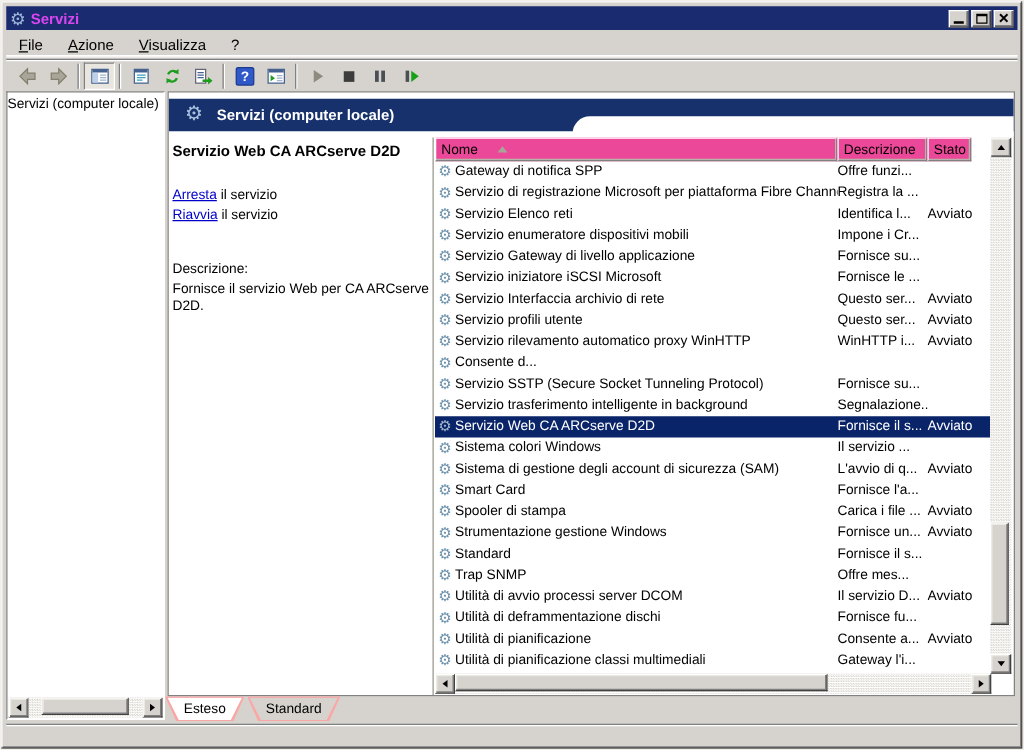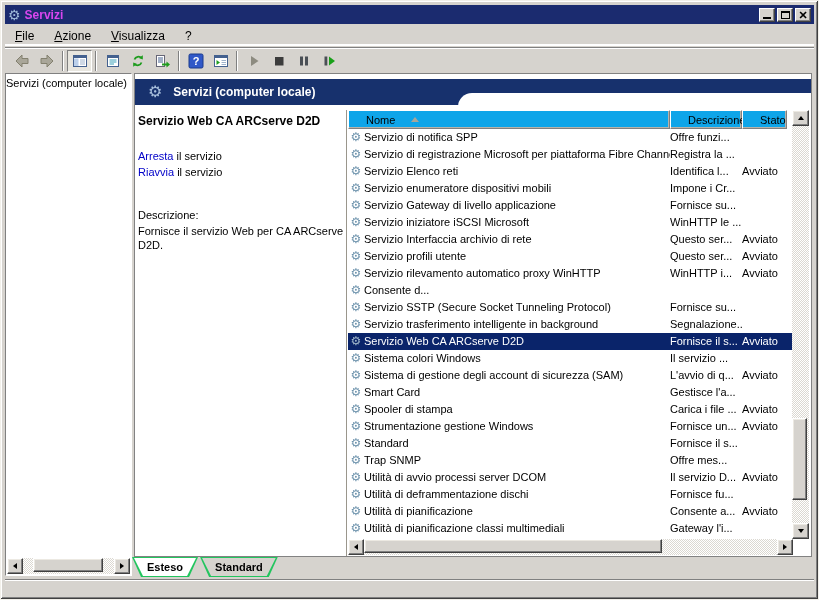--- a/index.html
+++ b/index.html
@@ -53,30 +53,30 @@
             display:flex; align-items:center; padding-left:13px; }
   .banner-gear { color:#a9c0dd; font-size:16px; line-height:16px; margin-right:11px; }
   .banner-title { color:#fff; font-weight:bold; font-size:12px; }
   .banner-round { position:absolute; left:323px; right:0; top:19px; height:16px;
                   background:#fff; border-top-left-radius:14px; }
 
   
   .details { position:absolute; left:3px; top:36px; width:206px; }
   .svc-title { font-weight:bold; font-size:12px; margin-top:4px; }
   .svc-actions { margin-top:20px; line-height:16px; }
-  .svc-link { color:#0000c8; cursor:pointer;text-align:center; }
+  .svc-link { color:#0000c8; text-decoration:underline; cursor:pointer;text-align:center; }
   .svc-desc-label { margin-top:29px; }
   .svc-desc { margin-top:3px; line-height:14px; width:206px; }
 
   
   .listview { position:absolute; left:211px; top:36px; width:463px; height:446px;
               border-left:1px solid #9a968c; background:#fff; }
   .lv-header { position:absolute; left:1px; top:0; height:19px; display:flex; }
-  .lv-hcell { background:#0ea5e9; border:1px solid; border-color:#fff #808080 #808080 #fff;
-              box-shadow: inset -1px -1px 0 #b7b4ab; padding:2px 17px; display:flex; align-items:center; }
+  .lv-hcell { background:#ec4899; border:1px solid; border-color:#fff #808080 #808080 #fff;
+              box-shadow: inset -1px -1px 0 #b7b4ab; padding:2px 4px; display:flex; align-items:center; }
   .sort-arrow { width:0; height:0; border:4px solid transparent; border-bottom:5px solid #a9a699;
                 margin-left:16px; margin-top:-4px; }
   .lv-rows { position:absolute; left:1px; top:19px; width:445px; height:408px; overflow:hidden; }
   .lv-row { height:17px; line-height:17px; display:flex; white-space:nowrap; }
   .lv-row.selected { background:#0a246a; color:#fff; }
   .cell-icon { width:16px; text-align:center; color:#6f94ad; font-size:12px; flex:none; }
   .lv-row.selected .cell-icon { color:#9fb6c9; }
   .cell-name { width:306px; overflow:hidden; flex:none; }
   .cell-desc { width:72px; overflow:hidden; flex:none; }
   .cell-status { width:51px; overflow:hidden; flex:none; }
@@ -104,21 +104,21 @@
   .lv-hscroll { position:absolute; left:1px; bottom:1px; width:445px; height:16px; display:flex; }
   .lv-hscroll .sb-btn, .tree-hscroll .sb-btn { width:16px; height:16px; }
   .lv-hscroll .sb-track, .tree-hscroll .sb-track { flex:1; position:relative; height:16px; }
   .lv-hthumb { position:absolute; top:0; left:0; width:298px; height:14px; }
   .tree-hthumb { position:absolute; top:0; left:10px; width:70px; height:14px; }
 
   
   .tabstrip { position:absolute; left:131px; top:556px; height:20px; display:flex; }
   .tab { position:relative; height:20px; margin-right:2px;
          clip-path: polygon(0 0, 100% 0, calc(100% - 9px) 100%, 9px 100%);
-         background:#22c55e; padding:1px;font-weight:bold; }
+         background:#fca5a5; padding:1px; }
   .tab-inner { width:100%; height:100%; clip-path: polygon(1px 0, calc(100% - 1px) 0, calc(100% - 10px) 100%, 10px 100%);
                background:#d6d3ce; display:flex; align-items:center; justify-content:center; padding:0 14px; }
   .tab.active .tab-inner { background:#fff; }
   .tab-label { font-size:11px; }
 
   
   .statusbar { position:absolute; left:4px; right:4px; top:578px; height:17px;
                border-top:1px solid #808080; box-shadow: inset 0 1px 0 #fff;
                padding:2px 6px; }
 
@@ -283,29 +283,29 @@
 
     <div class="listview">
       <div class="lv-header">
         <span class="lv-hcell" style="width:322px">
           <span>Nome</span>
           <span class="sort-arrow"></span>
         </span>
         <span class="lv-hcell" style="width:72px">
           <span>Descrizione</span>
         </span>
-        <span class="lv-hcell" style="width:45px">
+        <span class="lv-hcell" style="width:35px">
           <span>Stato</span>
         </span>
       </div>
 
       <div class="lv-rows">
           <div class="lv-row">
             <span class="cell-icon">⚙</span>
-            <span class="cell-name">Servizio di notifica SPP</span>
+            <span class="cell-name">Gateway di notifica SPP</span>
             <span class="cell-desc">Offre funzi...</span>
             <span class="cell-status"></span>
           </div>
           <div class="lv-row">
             <span class="cell-icon">⚙</span>
             <span class="cell-name">Servizio di registrazione Microsoft per piattaforma Fibre Channel</span>
             <span class="cell-desc">Registra la ...</span>
             <span class="cell-status"></span>
           </div>
           <div class="lv-row">
@@ -322,21 +322,21 @@
           </div>
           <div class="lv-row">
             <span class="cell-icon">⚙</span>
             <span class="cell-name">Servizio Gateway di livello applicazione</span>
             <span class="cell-desc">Fornisce su...</span>
             <span class="cell-status"></span>
           </div>
           <div class="lv-row">
             <span class="cell-icon">⚙</span>
             <span class="cell-name">Servizio iniziatore iSCSI Microsoft</span>
-            <span class="cell-desc">WinHTTP le ...</span>
+            <span class="cell-desc">Fornisce le ...</span>
             <span class="cell-status"></span>
           </div>
           <div class="lv-row">
             <span class="cell-icon">⚙</span>
             <span class="cell-name">Servizio Interfaccia archivio di rete</span>
             <span class="cell-desc">Questo ser...</span>
             <span class="cell-status">Avviato</span>
           </div>
           <div class="lv-row">
             <span class="cell-icon">⚙</span>
@@ -381,21 +381,21 @@
           </div>
           <div class="lv-row">
             <span class="cell-icon">⚙</span>
             <span class="cell-name">Sistema di gestione degli account di sicurezza (SAM)</span>
             <span class="cell-desc">L'avvio di q...</span>
             <span class="cell-status">Avviato</span>
           </div>
           <div class="lv-row">
             <span class="cell-icon">⚙</span>
             <span class="cell-name">Smart Card</span>
-            <span class="cell-desc">Gestisce l'a...</span>
+            <span class="cell-desc">Fornisce l'a...</span>
             <span class="cell-status"></span>
           </div>
           <div class="lv-row">
             <span class="cell-icon">⚙</span>
             <span class="cell-name">Spooler di stampa</span>
             <span class="cell-desc">Carica i file ...</span>
             <span class="cell-status">Avviato</span>
           </div>
           <div class="lv-row">
             <span class="cell-icon">⚙</span>

